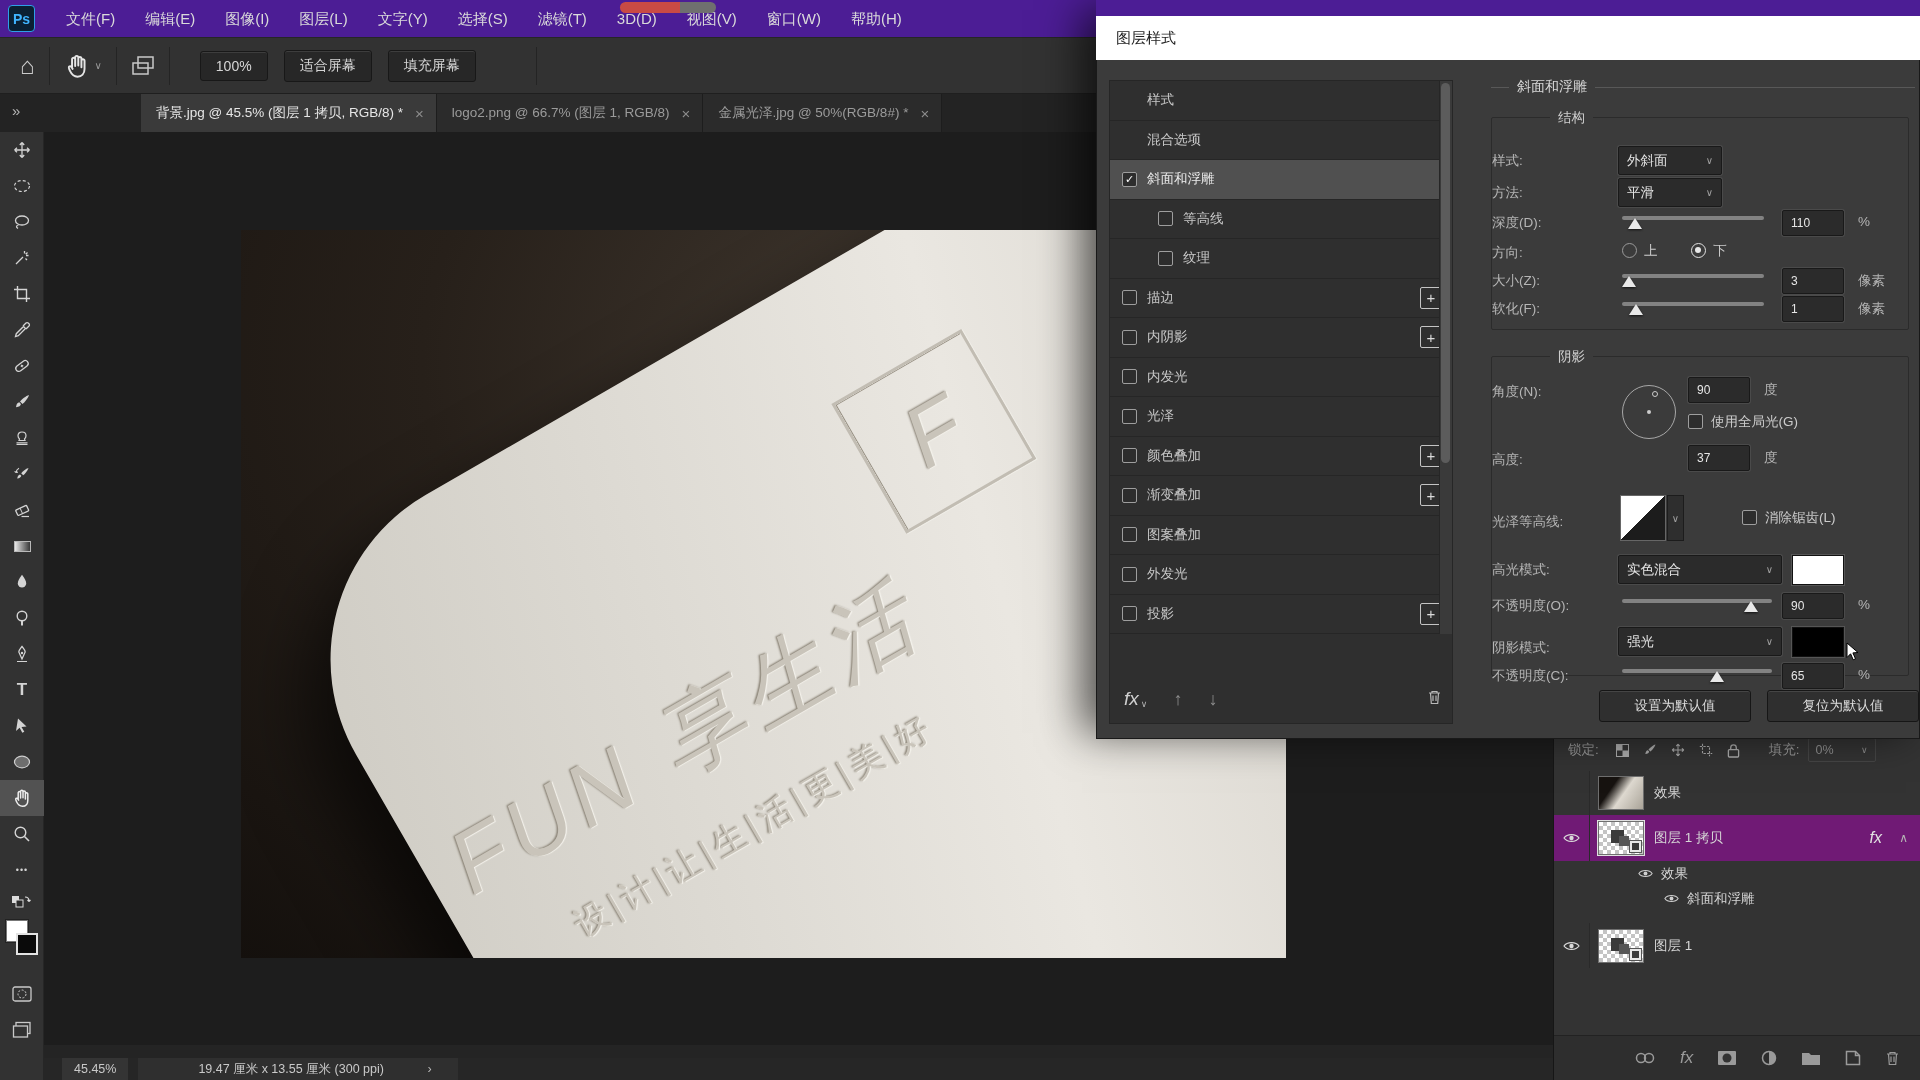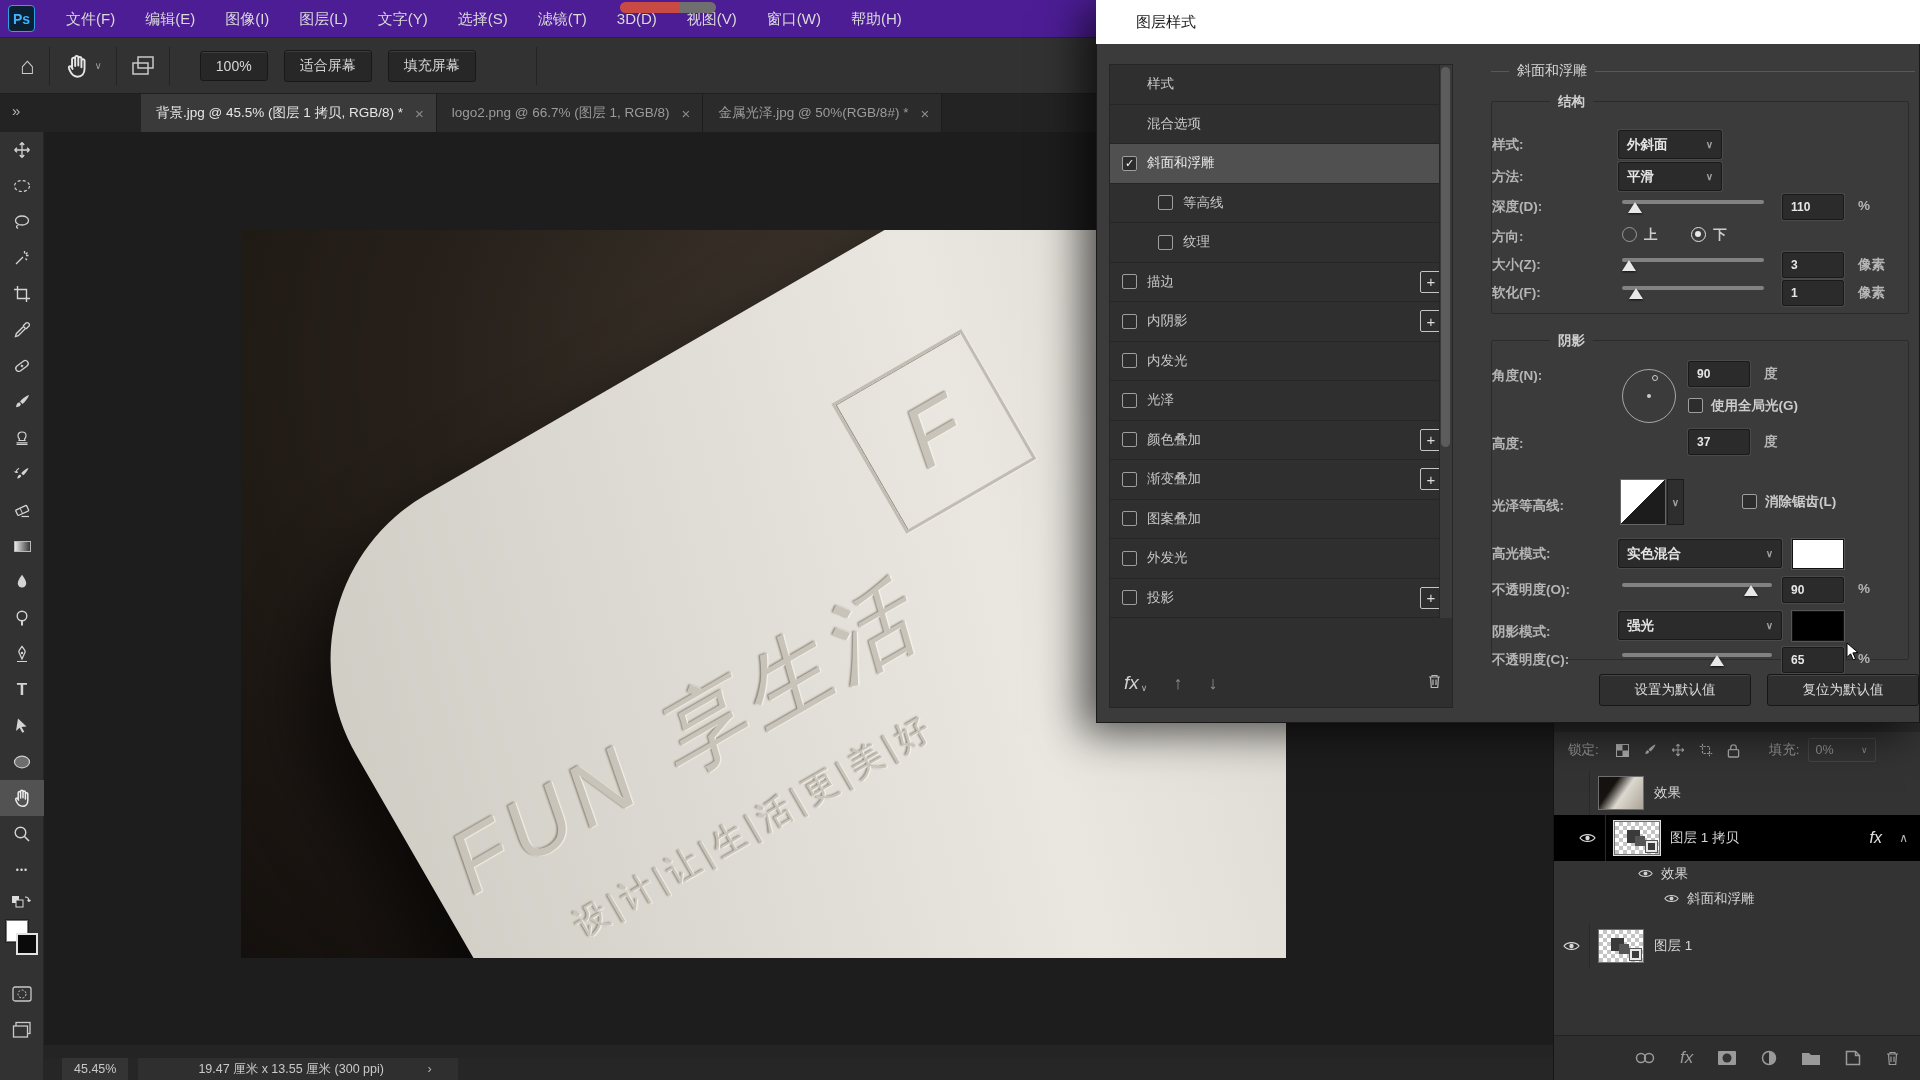--- a/index.html
+++ b/index.html
@@ -82,21 +82,21 @@
   .layers { position:absolute; left:1553px; top:723px; width:367px; height:357px; background:#333333;
             border-left:1px solid #161616; z-index:8; font-size:13.5px; color:#d6d6d6; }
   .layers .topstrip { position:absolute; left:0; top:0; width:100%; height:9px; background:#2a2a2a; }
   .lockrow { position:absolute; left:0; top:9px; width:100%; height:36px; display:flex; align-items:center; }
   .lockrow .lbl { color:#969696; margin-left:14px; margin-right:10px; }
   .lockrow .licon { margin:0 7px; display:flex; align-items:center; }
   .fill-lbl { color:#969696; margin-left:22px; margin-right:8px; }
   .fill-box { width:68px; height:24px; border:1px solid #454545; border-radius:2px; color:#8f8f8f;
               display:flex; align-items:center; justify-content:space-between; padding:0 7px; font-size:12.5px; }
   .lrow { position:absolute; left:0; width:100%; display:flex; align-items:center; }
-  .lrow.sel { background:#000000;padding-left:16px; }
+  .lrow.sel { background:#701a75; }
   .eyecell { width:36px; display:flex; justify-content:center; border-right:1px solid #2a2a2a; align-self:stretch; align-items:center; }
   .thumb { width:46px; height:34px; border:1px solid #6f6f6f; margin-left:8px; position:relative; }
   .thumb.checker { background-color:#fff;
      background-image:linear-gradient(45deg,#c4c4c4 25%,transparent 25%,transparent 75%,#c4c4c4 75%),
                       linear-gradient(45deg,#c4c4c4 25%,transparent 25%,transparent 75%,#c4c4c4 75%);
      background-size:8px 8px; background-position:0 0,4px 4px; }
   .thumb.selthumb { box-shadow:0 0 0 1px #e0e0e0; }
   .logo-mini { position:absolute; left:12px; top:8px; width:13px; height:13px; background:#3a3a3a; }
   .logo-mini2 { position:absolute; left:20px; top:14px; width:10px; height:10px; background:#555; }
   .so-badge { position:absolute; right:1px; bottom:1px; width:13px; height:13px; background:#e8e8e8;
@@ -110,21 +110,21 @@
   .lockbadge { position:absolute; right:14px; display:flex; }
   .lfooter { position:absolute; left:0; top:312px; width:100%; height:45px; background:#2e2e2e;
              border-top:1px solid #222; display:flex; align-items:center; padding-left:68px; }
   .lfooter .fi { margin:0 12px; display:flex; align-items:center; }
   .lfooter .fxtxt { font-style:italic; font-size:17px; color:#9a9a9a; }
 
   
   .dialog { position:absolute; left:1096px; top:0; width:824px; height:723px; z-index:50;
             box-shadow:-14px 10px 40px rgba(0,0,0,0.65); }
   .dlg-title { height:44px; background:#ffffff; color:#1d1d1d; font-size:15px; display:flex;
-               align-items:center; padding-left:40px; }
+               align-items:center; padding-left:20px;margin-top:16px; }
   .dlg-body { position:relative; height:679px; background:#3b3b3b; border:1px solid #191919; border-top:none; }
   .ls-list { position:absolute; left:12px; top:20px; width:344px; height:644px; background:#2f2f2f;
              border:1px solid #262626; }
   .ls-row { position:relative; height:39.5px; display:flex; align-items:center; border-bottom:1px solid #262626;
             color:#c8c8c8; font-size:13.5px; padding-left:12px; }
   .ls-row.sel { background:#505050; color:#ececec; }
   .cb { width:15px; height:15px; border:1px solid #9e9e9e; border-radius:2px; background:#2d2d2d;
         margin-right:10px; display:flex; align-items:center; justify-content:center;
         font-size:11px; color:#ffffff; flex:none; }
   .cb.hiddenbox { visibility:hidden; }
@@ -138,21 +138,21 @@
   .ls-foot { position:absolute; left:0; bottom:6px; width:100%; height:36px; display:flex; align-items:center; }
   .ls-foot .fxtxt { font-style:italic; font-size:19px; color:#d0d0d0; margin-left:14px; }
   .ls-foot .tiny { font-size:9px; color:#b5b5b5; margin-left:2px; margin-top:10px; }
   .ls-foot .arr { font-size:18px; color:#8e8e8e; margin-left:26px; }
   .ls-foot .trash { position:absolute; right:10px; }
 
   .rpanel { position:absolute; left:394px; top:6px; width:424px; height:660px; color:#b5b5b5; font-size:13.5px; }
   .hrlabel { position:absolute; left:0; top:12px; width:100%; display:flex; align-items:center; color:#d8d8d8; font-size:14px; }
   .hrlabel .l1 { width:18px; height:1px; background:#585858; margin-right:8px; }
   .hrlabel .l2 { flex:1; height:1px; background:#585858; margin-left:8px; }
-  .group { position:absolute; left:0; border:1px solid #2b2b2b; border-radius:2px; width:418px;font-weight:bold; }
+  .group { position:absolute; left:0; border:1px solid #2b2b2b; border-radius:2px; width:418px; }
   .legend { position:absolute; top:-9px; left:58px; background:#3b3b3b; padding:0 8px; color:#cfcfcf; font-size:13.5px; }
   .g-structure { top:51px; height:213px; }
   .g-shading { top:290px; height:320px; }
   .flabel { position:absolute; width:118px; text-align:left; }
   .select { position:absolute; height:29px; background:#2b2b2b; border:1px solid #191919;
             box-shadow:0 0 0 1px #4a4a4a; border-radius:2px; color:#e4e4e4; display:flex;
             align-items:center; justify-content:space-between; padding:0 8px; }
   .select .chev { color:#a0a0a0; font-size:10px; }
   .numbox { position:absolute; width:62px; height:26px; background:#2b2b2b; border:1px solid #191919;
             box-shadow:0 0 0 1px #4a4a4a; border-radius:2px; color:#e6e6e6; font-size:12px;

